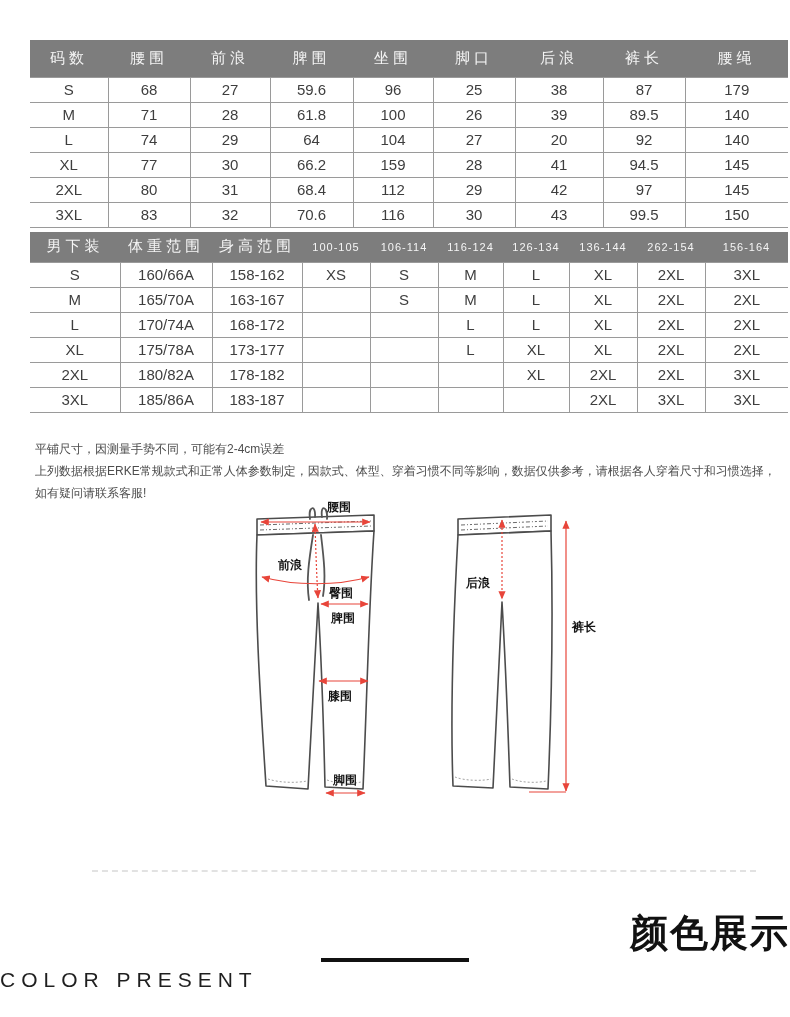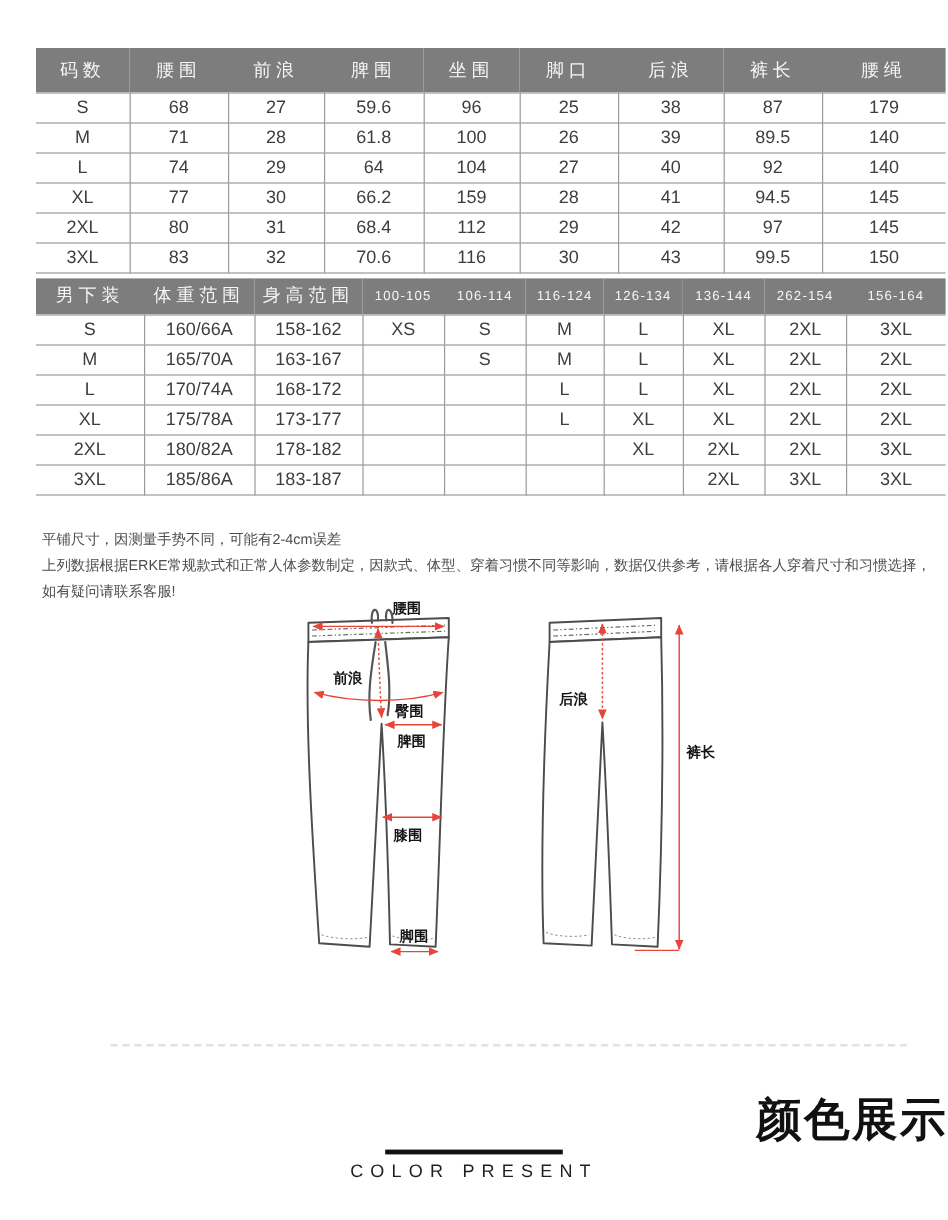--- a/index.html
+++ b/index.html
@@ -35,22 +35,22 @@
   .stitch{stroke:#8a8a8a;stroke-width:0.8;fill:none;stroke-dasharray:2 2;}
   .rl{stroke:var(--red);stroke-width:1.2;fill:none;}
   .dotted{stroke-dasharray:2 2;}
   .dlabel{font-size:12px;font-weight:bold;fill:#151515;font-family:"Liberation Sans",sans-serif;}
 
   .divider{position:absolute;left:92px;top:870px;width:664px;border-top:2px dashed #e2e2e2;}
 
   .sec-zh{position:absolute;left:0;top:908px;width:790px;text-align:right;
           font-size:38px;font-weight:bold;color:#111;letter-spacing:2px;}
   .underline{position:absolute;left:321px;top:958px;width:148px;height:4px;background:#111;}
-  .sec-en{position:absolute;left:0;top:968px;width:790px;text-align:center;
-          font-size:15px;color:#1f1f1f;letter-spacing:6px;}
+  .sec-en{position:absolute;left:0;top:968px;width:790px;text-align:left;
+          font-size:21px;color:#1f1f1f;letter-spacing:6px;}
 </style>
 </head>
 <body>
 
 <div class="page">
 
   <table class="tbl t1">
       <colgroup>
         <col style="width: 78px;">
         <col style="width: 82px;">
@@ -98,21 +98,21 @@
           <td>89.5</td>
           <td>140</td>
         </tr>
         <tr>
           <td>L</td>
           <td>74</td>
           <td>29</td>
           <td>64</td>
           <td>104</td>
           <td>27</td>
-          <td>40</td>
+          <td>20</td>
           <td>92</td>
           <td>140</td>
         </tr>
         <tr>
           <td>XL</td>
           <td>77</td>
           <td>30</td>
           <td>66.2</td>
           <td>159</td>
           <td>28</td>

